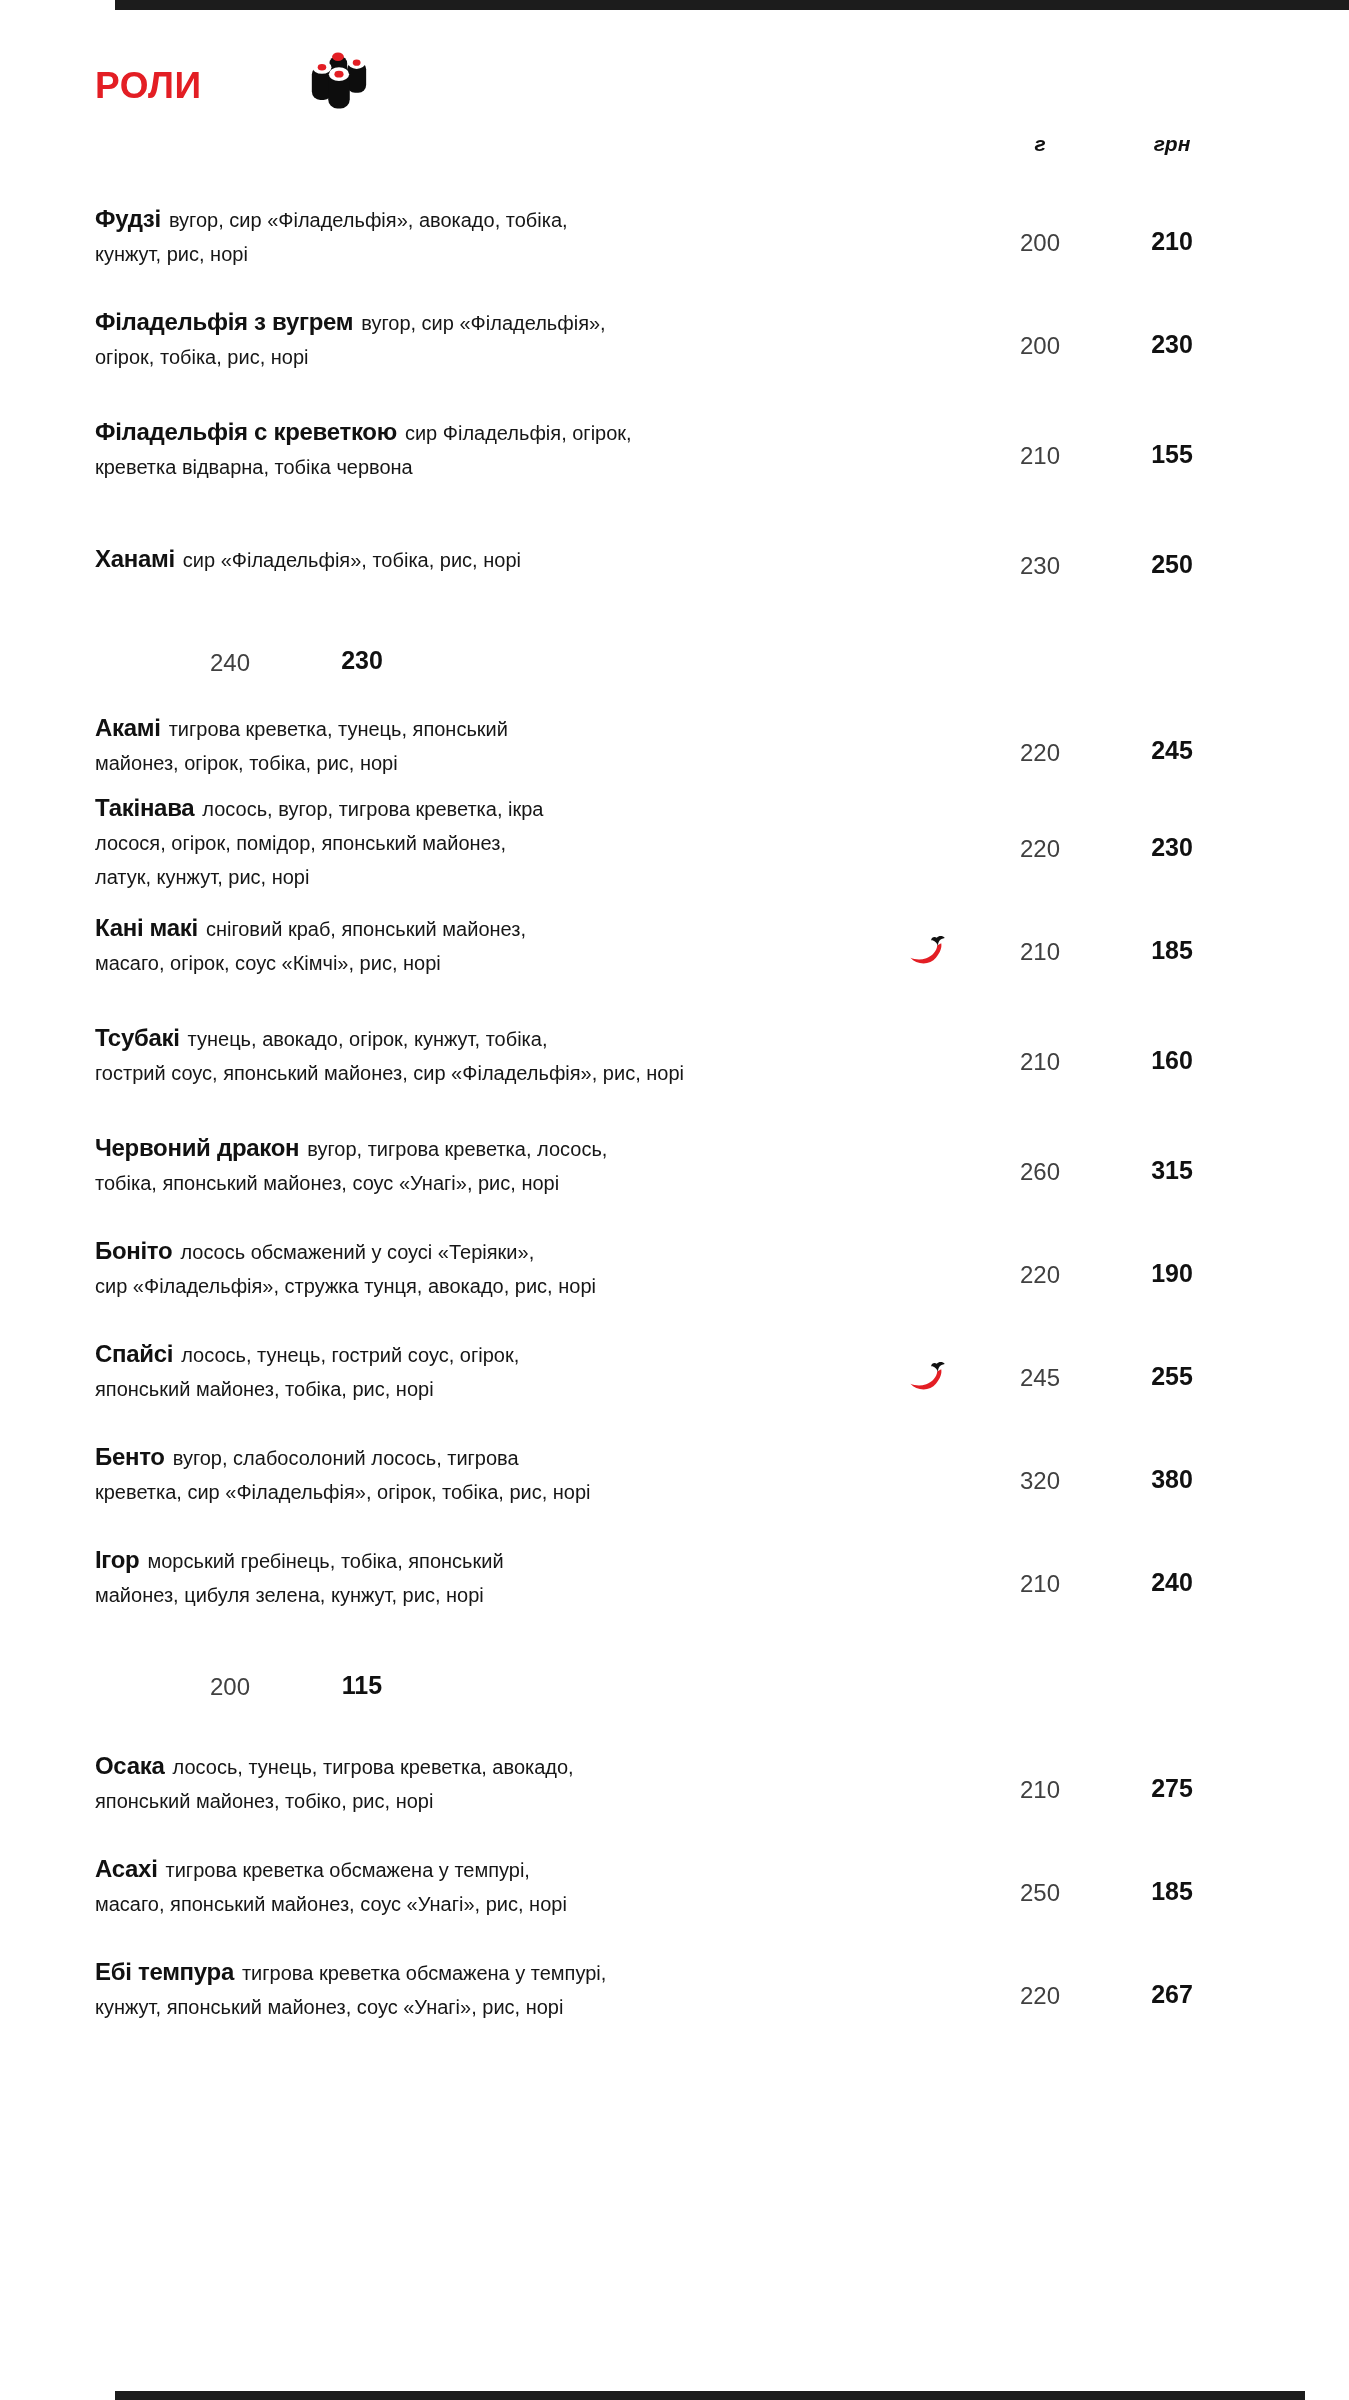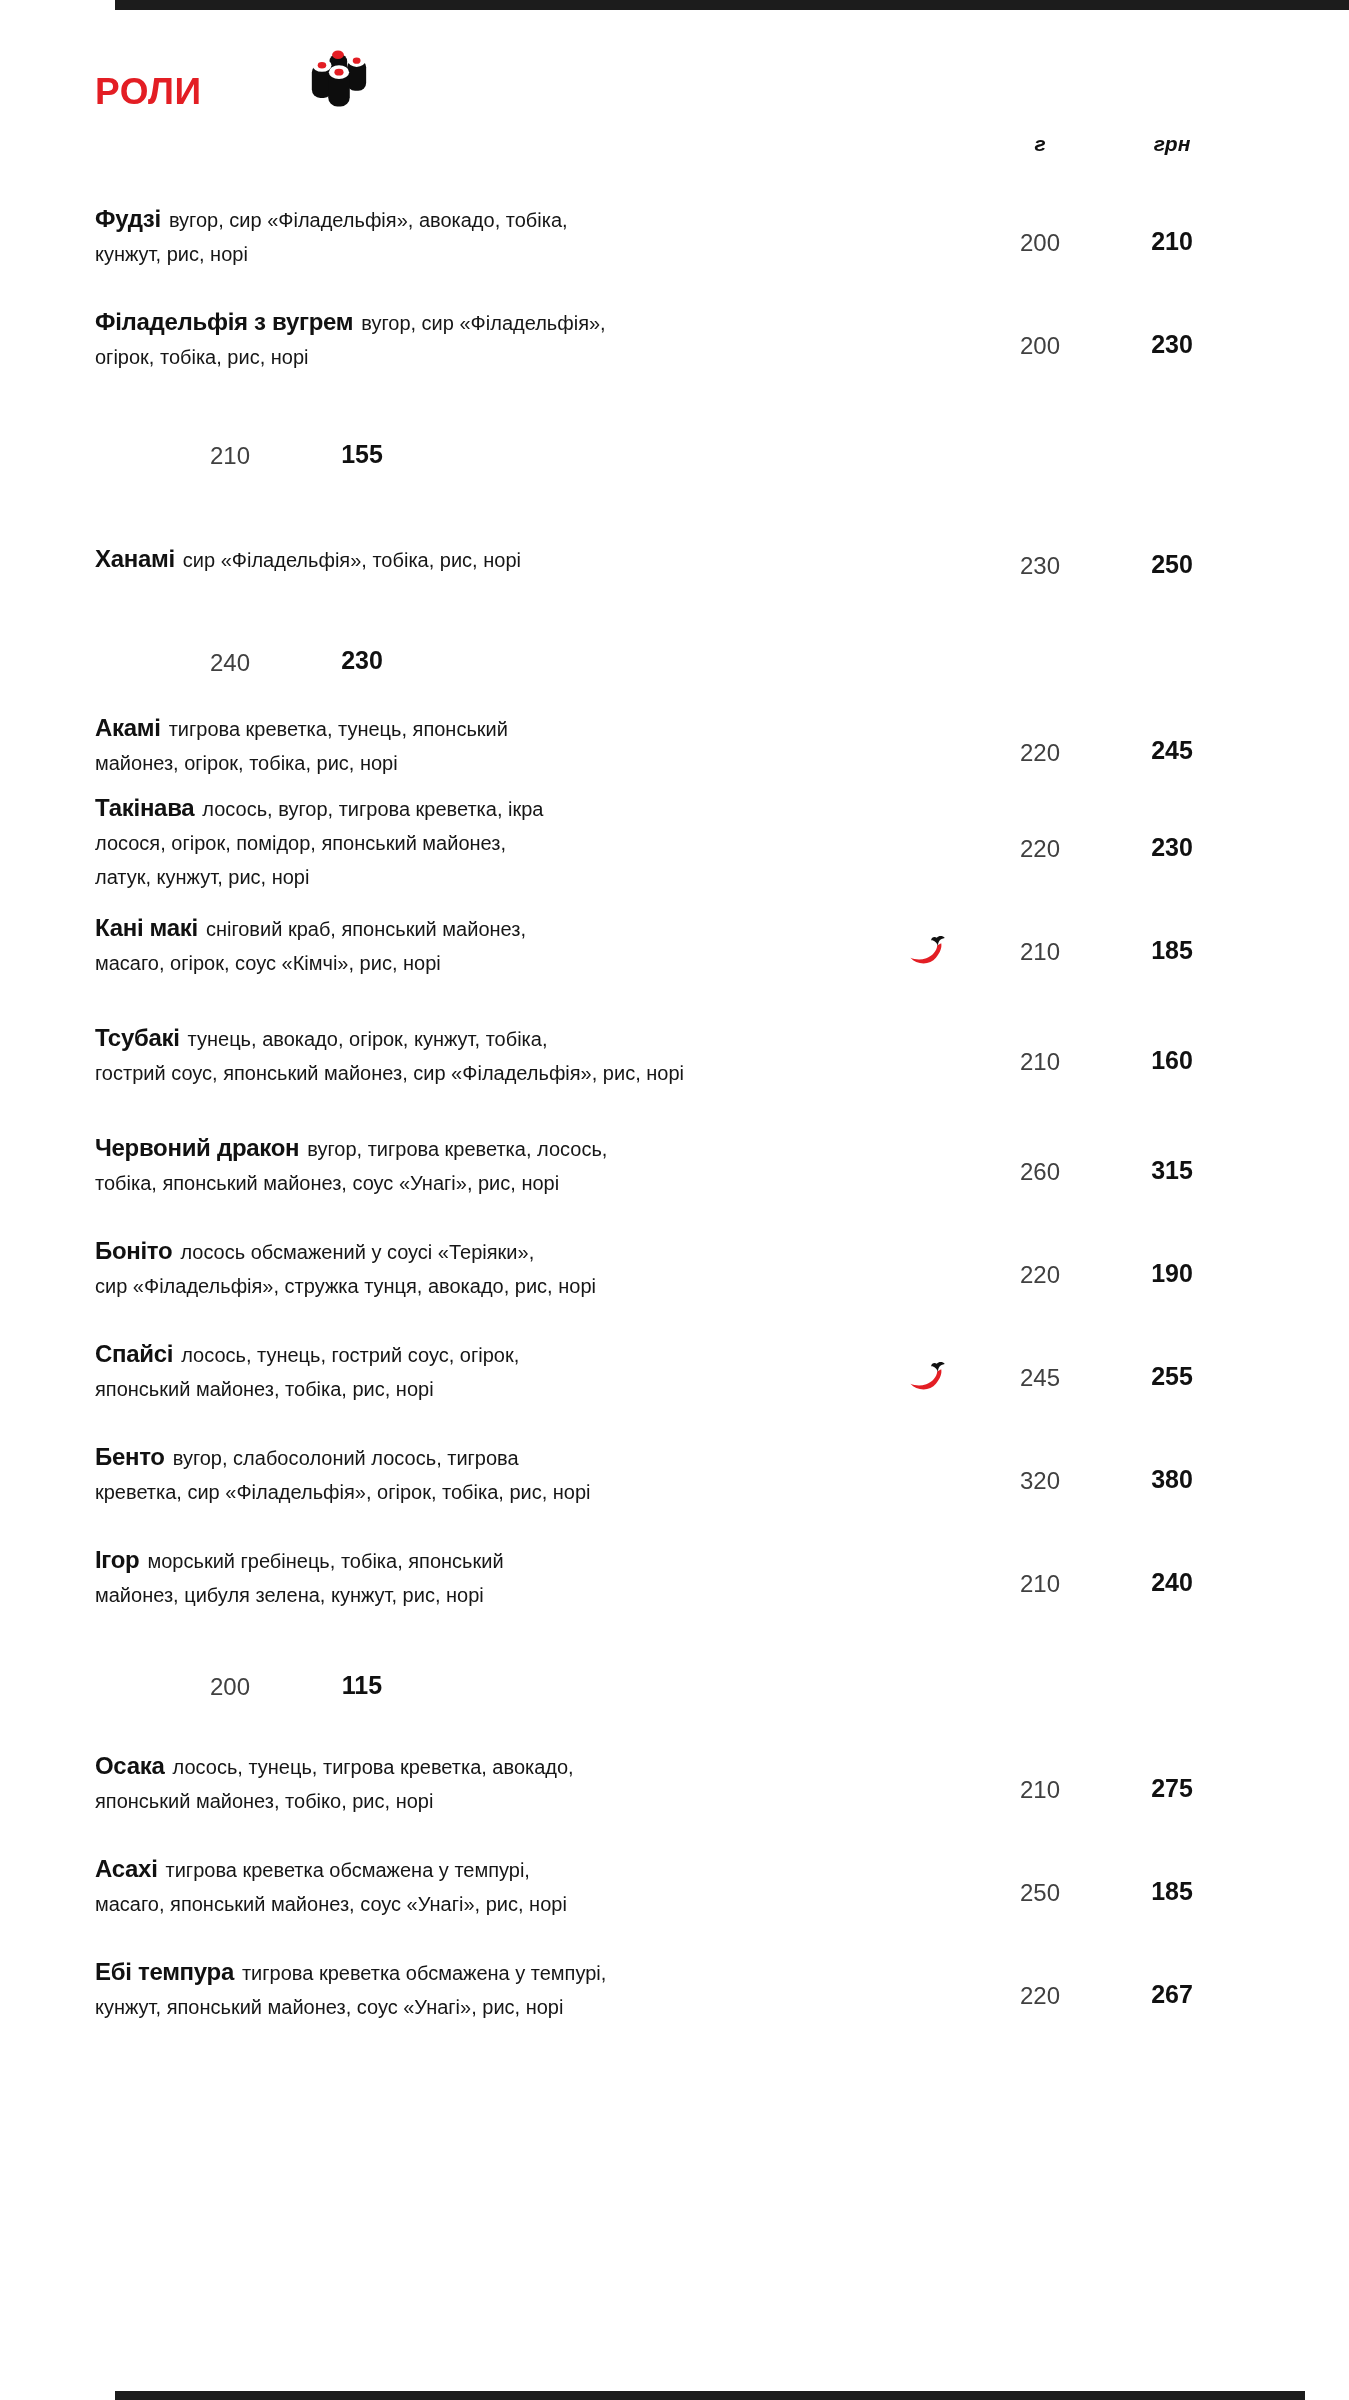--- a/index.html
+++ b/index.html
@@ -9,21 +9,21 @@
     font-family:"Liberation Sans","DejaVu Sans",sans-serif;
     color:#111;
     position:relative;
     overflow:hidden;
   }
   .scan-bar-top{position:absolute;top:0;left:115px;right:0;height:10px;background:#1c1c1c;}
   .scan-bar-bottom{position:absolute;bottom:0;left:115px;width:1190px;height:9px;background:#1c1c1c;}
 
   .page{padding:52px 102px 0 95px;}
 
-  .header-row{height:64px;display:flex;align-items:flex-end;}
+  .header-row{height:64px;display:flex;align-items:flex-start;}
   .page-title{
     font-size:37px;font-weight:bold;color:#e31e24;
     letter-spacing:0.5px;line-height:1.3;margin-top:10px;
   }
   .logo{margin-left:100px;margin-top:-4px;}
 
   .col-headers{display:flex;height:40px;align-items:flex-end;font-style:italic;font-weight:bold;font-size:21px;}
   .col-headers .spacer{width:810px;}
   .col-headers .spicy-slot{width:80px;}
   .cell-w{width:110px;text-align:center;margin-right:2px;}
@@ -88,20 +88,22 @@
 
     <div class="row">
       <p class="item-text"><span class="item-name">Філадельфія з вугрем</span><span class="item-desc">вугор, сир «Філадельфія»,
 огірок, тобіка, рис, норі</span></p>
       <div class="spicy-slot"></div>
       <div class="cell-w">200</div>
       <div class="cell-p">230</div>
     </div>
 
     <div class="row tall">
+      <p class="item-text"><span class="item-name">Філадельфія с креветкою</span><span class="item-desc">сир Філадельфія, огірок,
+креветка відварна, тобіка червона</span></p>
       <div class="spicy-slot"></div>
       <div class="cell-w">210</div>
       <div class="cell-p">155</div>
     </div>
 
     <div class="row">
       <p class="item-text"><span class="item-name">Ханамі</span><span class="item-desc">сир «Філадельфія», тобіка, рис, норі</span></p>
       <div class="spicy-slot"></div>
       <div class="cell-w">230</div>
       <div class="cell-p">250</div>

